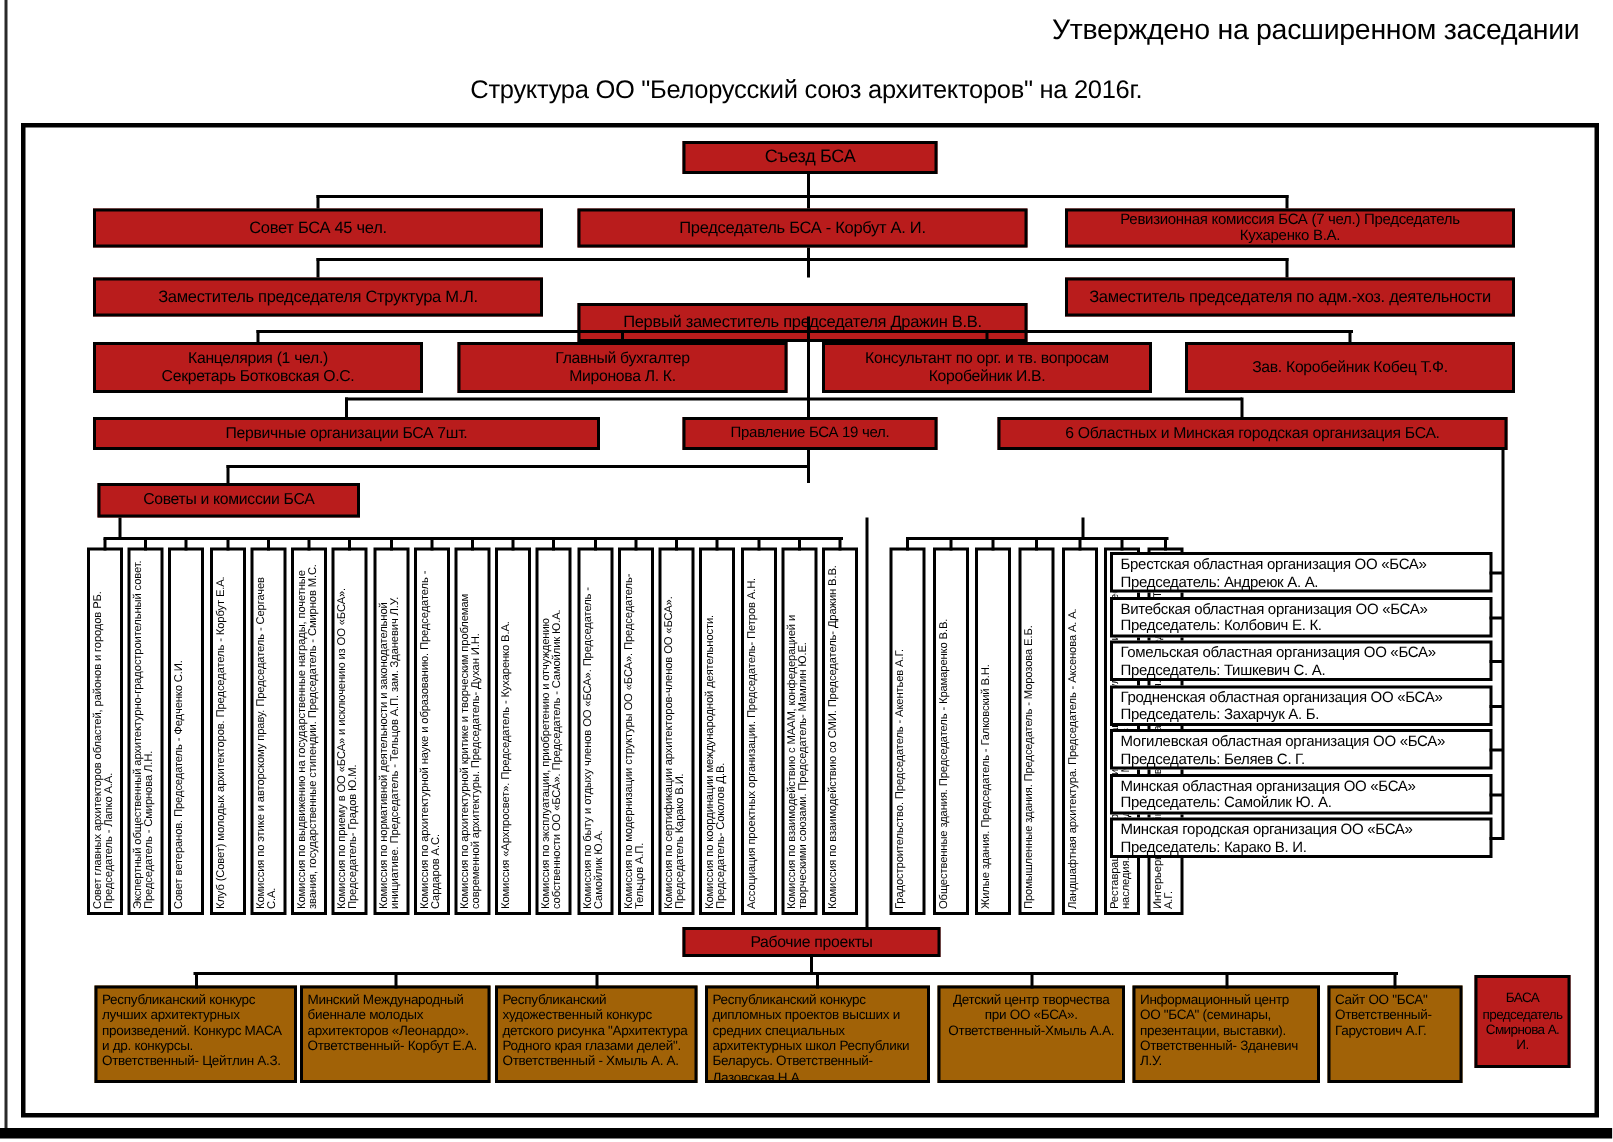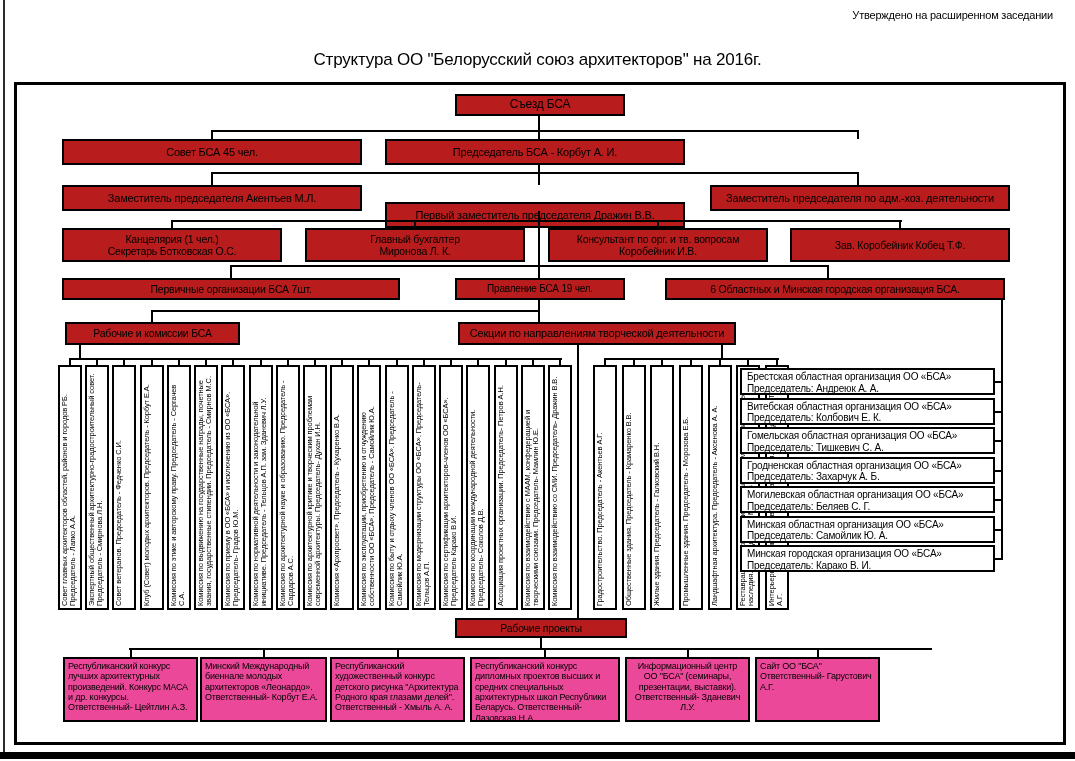--- a/index.html
+++ b/index.html
@@ -1,20 +1,20 @@
 <!DOCTYPE html>
 <html><head>
 <meta charset="utf-8">
 <style>
   html,body{margin:0;padding:0;background:#fff;}
   .page{position:relative;width:1075px;height:761px;background:#fff;overflow:hidden;
         font-family:"Liberation Sans",sans-serif;color:#000;letter-spacing:-0.2px;}
   .edge-left{position:absolute;left:3px;top:0;width:2px;height:753px;background:#2a2a2a;}
   .edge-bottom{position:absolute;left:0;top:752px;width:1075px;height:7px;background:#000;}
-  .approval{position:absolute;right:22px;top:8px;text-align:right;font-size:11px;line-height:1.4;}
+  .approval{position:absolute;right:22px;top:8px;text-align:right;font-size:19px;line-height:1.4;}
   .title{position:absolute;left:0;top:50px;width:1075px;text-align:center;font-size:17px;}
   .frame{position:absolute;left:14px;top:82px;width:1052px;height:663px;border:3px solid #000;box-sizing:border-box;}
   .bx{position:absolute;box-sizing:border-box;border:2px solid #000;background:#b91c1c;
       display:flex;align-items:center;justify-content:center;text-align:center;
       font-size:11px;line-height:1.15;padding:1px 3px;}
   .pre{white-space:pre-line;}
   .l{position:absolute;background:#000;}
   
   .vrow{position:absolute;display:flex;justify-content:space-between;}
   .councils-row{left:58px;top:365px;width:514px;height:245px;}
@@ -24,21 +24,21 @@
         font-size:7.5px;line-height:1.0;padding:2px 1px;letter-spacing:-0.1px;}
   .vbox::before{content:'';position:absolute;bottom:-8px;left:50%;margin-left:-1px;width:2px;height:8px;background:#000;}
   
   .regional-col{position:absolute;left:740px;top:368px;width:255px;height:204px;
                 display:flex;flex-direction:column;justify-content:space-between;}
   .regbox{position:relative;box-sizing:border-box;height:27px;border:2px solid #000;background:#fff;
           font-size:10px;line-height:1.15;padding:1px 5px;}
   .regbox::after{content:'';position:absolute;right:-9px;top:11px;width:9px;height:2px;background:#000;}
   
   .bottom-row{position:absolute;left:0;top:0;width:1075px;height:761px;pointer-events:none;}
-  .wp{position:absolute;top:657px;height:65px;box-sizing:border-box;border:2px solid #000;background:#ec4899;
+  .wp{position:absolute;top:657px;height:65px;box-sizing:border-box;border:2px solid #000;background:#a16207;
       font-size:9px;line-height:1.15;padding:2px 3px;pointer-events:auto;}
   .wp::before{content:'';position:absolute;top:-9px;left:50%;margin-left:-1px;width:2px;height:9px;background:#000;}
   .wp:nth-of-type(1){left:63px;width:135px;}
   .wp:nth-of-type(2){left:200px;width:127px;}
   .wp:nth-of-type(3){left:330px;width:135px;}
   .wp:nth-of-type(4){left:470px;width:150px;}
   .wp:nth-of-type(5){left:625px;width:125px;text-align:center;}
   .wp:nth-of-type(6){left:755px;width:125px;}
   .wp:nth-of-type(7){left:885px;width:90px;}
   .basa{left:983px;top:650px;width:64px;height:62px;font-size:9px;letter-spacing:-0.4px;}
@@ -58,39 +58,40 @@
   </div>
 
   <div class="title">Структура ОО "Белорусский союз архитекторов" на 2016г.</div>
 
   <div class="frame"></div>
 
   <div class="bx fs12" style="left:455px;top:94px;width:170px;height:22px;">Съезд БСА</div>
 
   <div class="bx" style="left:62px;top:139px;width:300px;height:26px;">Совет БСА 45 чел.</div>
   <div class="bx" style="left:385px;top:139px;width:300px;height:26px;">Председатель БСА - Корбут А. И.</div>
+  <div class="bx pre fs10" style="left:710px;top:139px;width:300px;height:26px;">Ревизионная комиссия БСА (7 чел.) Председатель
+Кухаренко В.А.</div>
 
-  <div class="bx" style="left:62px;top:185px;width:300px;height:26px;">Заместитель председателя Акентьев М.Л.</div>
+  <div class="bx" style="left:62px;top:185px;width:300px;height:26px;">Заместитель председателя Структура М.Л.</div>
   <div class="bx" style="left:385px;top:202px;width:300px;height:26px;">Первый заместитель председателя Дражин В.В.</div>
   <div class="bx" style="left:710px;top:185px;width:300px;height:26px;">Заместитель председателя по адм.-хоз. деятельности</div>
 
   <div class="bx pre fs105" style="left:62px;top:228px;width:220px;height:34px;">Канцелярия (1 чел.)
 Секретарь Ботковская О.С.</div>
   <div class="bx pre fs105" style="left:305px;top:228px;width:220px;height:34px;">Главный бухгалтер
 Миронова Л. К.</div>
   <div class="bx pre fs105" style="left:548px;top:228px;width:220px;height:34px;">Консультант по орг. и тв. вопросам
 Коробейник И.В.</div>
   <div class="bx fs105" style="left:790px;top:228px;width:220px;height:34px;">Зав. Коробейник Кобец Т.Ф.</div>
 
   <div class="bx fs105" style="left:62px;top:278px;width:338px;height:22px;">Первичные организации БСА 7шт.</div>
   <div class="bx fs10" style="left:455px;top:278px;width:170px;height:22px;">Правление БСА 19 чел.</div>
   <div class="bx fs105" style="left:665px;top:278px;width:340px;height:22px;">6 Областных и Минская городская организация БСА.</div>
 
-  <div class="bx fs105" style="left:65px;top:322px;width:175px;height:23px;">Рабочие и комиссии БСА</div>
-  <div class="bx" style="left:458px;top:322px;width:278px;height:23px;">Секции по направлениям творческой деятельности</div>
+  <div class="bx fs105" style="left:65px;top:322px;width:175px;height:23px;">Советы и комиссии БСА</div>
 
   <div class="vrow councils-row">
 
   <div class="vbox">Совет главных архитекторов областей, районов и городов РБ.  Председатель - Лапко А.А.</div>
       <div class="vbox">Экспертный общественный архитектурно-градостроительный  совет.    Председатель - Смирнова Л.Н.</div>
       <div class="vbox">Совет ветеранов. Председатель - Федченко С.И.</div>
       <div class="vbox">Клуб (Совет) молодых архитекторов. Председатель - Корбут Е.А.</div>
       <div class="vbox">Комиссия по этике и авторскому праву. Председатель - Сергачев С.А.</div>
       <div class="vbox">Комиссия по выдвижению на государственные награды, почетные звания, государственные стипендии.  Председатель -  Смирнов М.С.</div>
       <div class="vbox">Комиссия по приему в ОО «БСА» и исключению из ОО «БСА». Председатель- Градов Ю.М.</div>
@@ -130,23 +131,25 @@
       <div class="regbox">Минская городская организация ОО «БСА» Председатель: Карако В. И.</div>
     </div>
 
   <div class="bx fs105" style="left:455px;top:618px;width:172px;height:20px;">Рабочие проекты</div>
   <div class="bottom-row">
 
   <div class="wp">Республиканский конкурс лучших архитектурных произведений.  Конкурс МАСА и др. конкурсы. Ответственный-  Цейтлин А.З.</div>
       <div class="wp">Минский Международный биеннале молодых архитекторов  «Леонардо». Ответственный-  Корбут Е.А.</div>
       <div class="wp">Республиканский художественный конкурс детского рисунка "Архитектура Родного края глазами делей". Ответственный - Хмыль А. А.</div>
       <div class="wp">Республиканский конкурс дипломных проектов высших и средних специальных архитектурных  школ Республики Беларусь. Ответственный-  Лазовская Н.А.</div>
+      <div class="wp">Детский центр творчества при ОО «БСА». Ответственный-Хмыль А.А.</div>
       <div class="wp">Информационный  центр ОО "БСА"  (семинары, презентации, выставки). Ответственный- Зданевич Л.У.</div>
       <div class="wp">Сайт ОО "БСА" Ответственный-  Гарустович А.Г.</div>
     </div>
+  <div class="bx basa">БАСА председатель Смирнова А. И.</div>
 
   <div>
     <div class="l" style="left:538px;top:116px;width:2px;height:23px;"></div>
     <div class="l" style="left:211px;top:130px;width:648px;height:2px;"></div>
     <div class="l" style="left:211px;top:130px;width:2px;height:9px;"></div>
     <div class="l" style="left:857px;top:130px;width:2px;height:9px;"></div>
     <div class="l" style="left:538px;top:165px;width:2px;height:20px;"></div>
     <div class="l" style="left:211px;top:172px;width:648px;height:2px;"></div>
     <div class="l" style="left:211px;top:172px;width:2px;height:13px;"></div>
     <div class="l" style="left:857px;top:172px;width:2px;height:13px;"></div>

